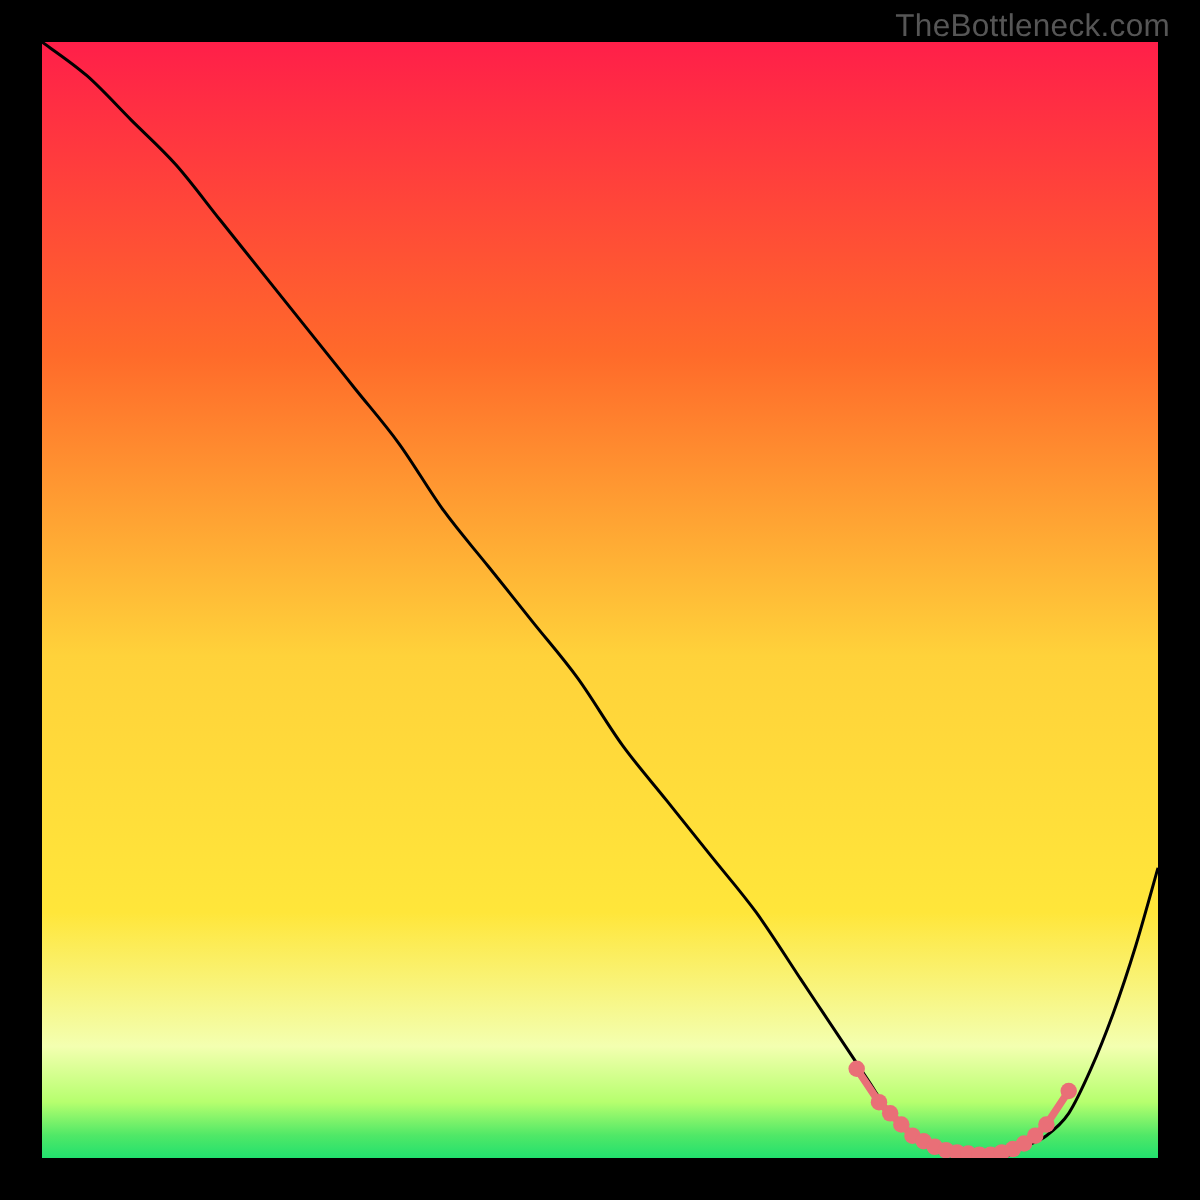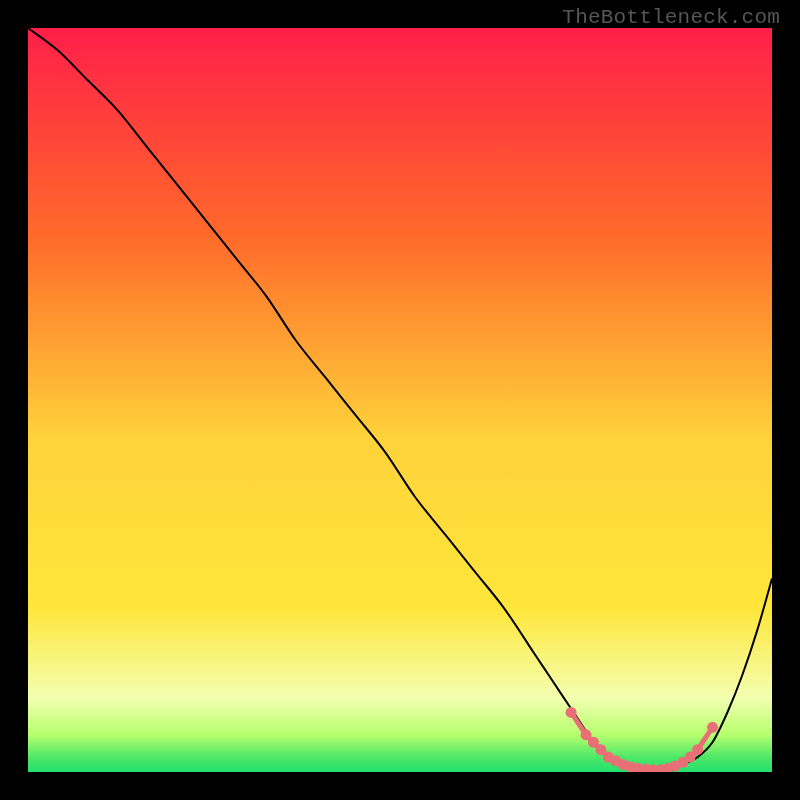--- a/index.html
+++ b/index.html
@@ -19,21 +19,21 @@
     position: absolute;
     left: 28px;
     top: 28px;
     width: 744px;
     height: 744px;
   }
   .attribution {
     position: absolute;
     top: 6px;
     right: 20px;
-    font-family: Liberation Mono, monospace;
+    font-family: Liberation Sans, sans-serif;
     font-size: 21px;
     color: #565656;
     letter-spacing: 0.2px;
   }
   svg { display: block; }
 </style>
 </head>
 <body>
 
 <div class="stage">

